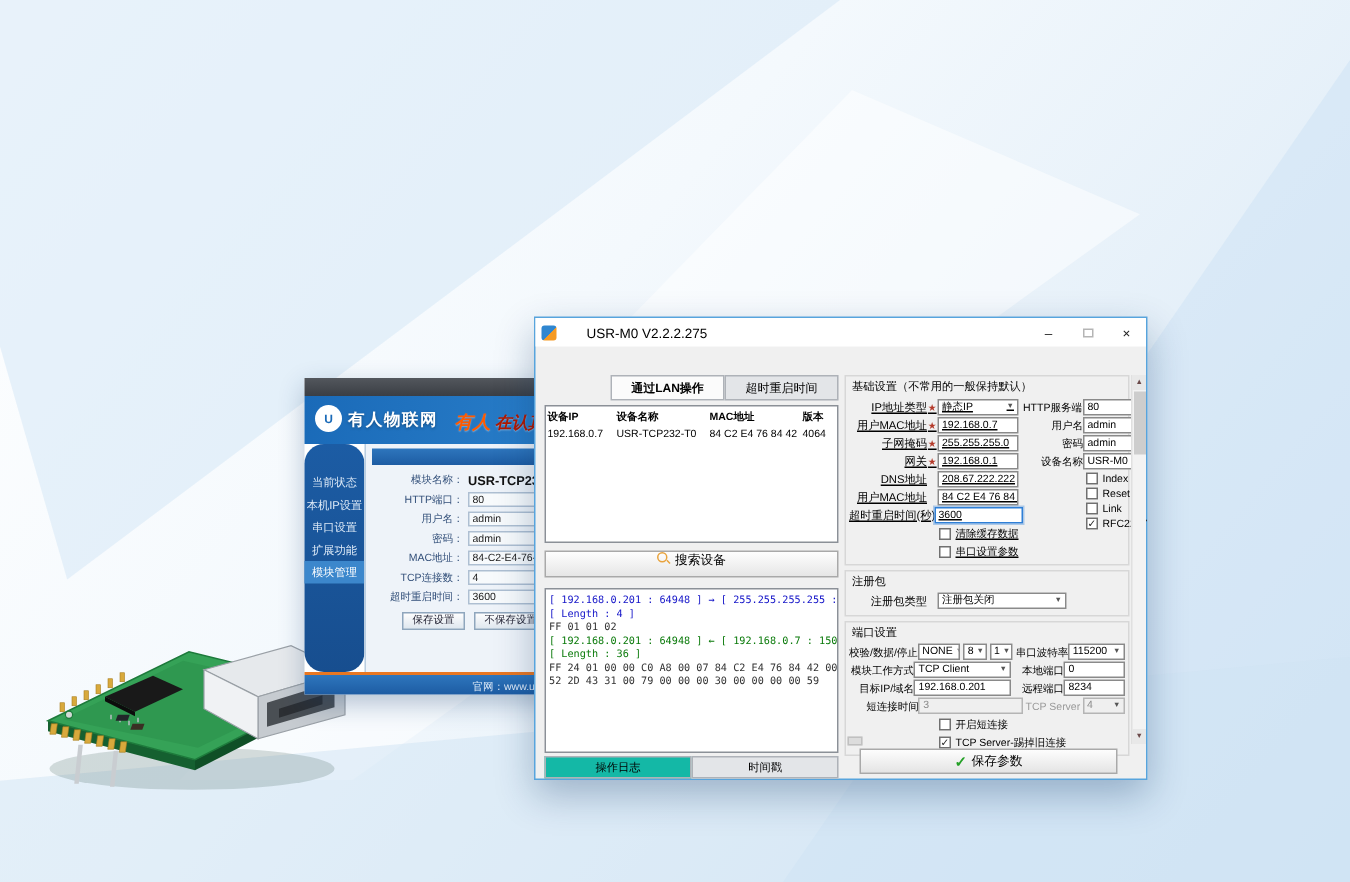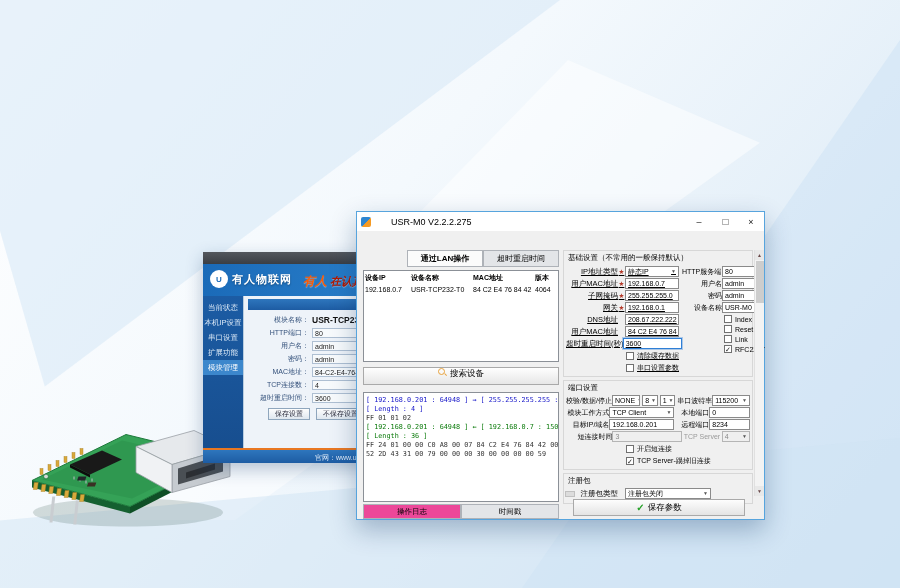--- a/index.html
+++ b/index.html
@@ -38,21 +38,21 @@
   .logo-wrap { position:absolute; left:7px; top:6px; display:flex; align-items:center; gap:4px; }
   .logo-mark { width:18px; height:18px; border-radius:50%; background:#fff;
     display:flex; align-items:center; justify-content:center;
     color:#1a6ab8; font-weight:bold; font-size:8px; }
   .logo-text { color:#fff; font-weight:bold; font-size:11px; letter-spacing:1px;
     text-shadow:0 1px 2px rgba(0,0,0,.35); }
   .slogan { position:absolute; left:100px; top:9px; font-style:italic; font-weight:bold;
     font-size:11px; color:#b01800; text-shadow:0 1px 1px rgba(255,255,255,.4); white-space:nowrap; }
   .slogan b { color:#ff5a00; font-size:12px; }
   .web-body { display:flex; height:152px; }
-  .web-nav { width:40px; background:linear-gradient(#1c5ca4,#174e8f); padding-top:4px; }
+  .web-nav { width:40px; background:linear-gradient(#1c5ca4,#174e8f); padding-top:18px;border-radius:13px; }
   .nav-item { height:15px; line-height:15px; color:#dce9f7; text-align:center;
     font-size:7.5px; cursor:pointer; }
   .nav-item.active { background:#3c87cc; color:#fff; }
   .web-form { flex:1; background:#eef3f9; border-left:1px solid #b9cde0;
     padding:3px 4px; position:relative; }
   .form-head { height:11px; background:linear-gradient(#2e76bd,#1d5ca3); color:#fff;
     text-align:center; line-height:11px; font-size:7.5px; margin-bottom:3px; }
   .wrow { display:flex; align-items:center; height:13px; }
   .wlab { width:64px; text-align:right; color:#33507a; padding-right:3px; white-space:nowrap; }
   .wval-strong { font-weight:bold; color:#111; font-size:8.5px; }
@@ -109,21 +109,21 @@
     border:1.4px solid #e8a33d; border-radius:50%; }
   .mag::after { content:""; position:absolute; left:5.5px; top:5.5px; width:3px; height:1.4px;
     background:#e8a33d; transform:rotate(45deg); }
   .logbox { margin-top:7px; height:110px; border:1px solid #8b9097; background:#fff;
     padding:3px 2px; font-family:"DejaVu Sans Mono", monospace; font-size:6.8px;
     line-height:9px; overflow:hidden; white-space:nowrap; }
   .l-blue { color:#1414c8; } .l-green { color:#0a7a0a; } .l-hex { color:#333; }
   .logtabs { display:flex; margin-top:2px; }
   .ltab { flex:1; height:15px; line-height:14px; text-align:center; font-size:7.5px;
     border:1px solid #aeb2b8; background:#e3e5e8; cursor:pointer; }
-  .ltab.active { background:#ec4899; }
+  .ltab.active { background:#14b8a6; }
 
   
   .rcol { position:absolute; left:206px; top:38px; width:190px; }
   .grp { border:1px solid #d7d7d7; padding:2px 2px 3px; margin-bottom:3px; background:#f0f0f0; }
   .gtitle { font-size:7.5px; margin:0 0 2px 2px; white-space:nowrap; }
   .frow { display:flex; align-items:center; margin:1px 0; }
   .lab { width:52px; text-align:right; font-size:7.5px; white-space:nowrap; }
   .star { width:7px; text-align:center; color:#b43a2a; font-size:6.5px; }
   .nostar { width:7px; }
   .in { height:11px; border:1px solid #8a8a8a; background:#fff; font-size:7px;
@@ -442,20 +442,32 @@
               <span class="cb">
                 <span>✓</span>
               </span>
               <span>RFC2217</span>
             </div>
         </div>
       </div>
     </div>
 
     <div class="grp">
+      <div class="gtitle">注册包</div>
+      <div class="frow">
+        <span class="lab">注册包类型</span>
+          <span class="nostar"></span>
+        <span class="in sel w86">
+            <span>注册包关闭</span>
+            <span class="arr">▼</span>
+          </span>
+      </div>
+    </div>
+
+    <div class="grp">
       <div class="gtitle">端口设置</div>
       <div class="frow prow">
         <span class="lab">校验/数据/停止</span>
         <span class="in sel w34">
             <span>NONE</span>
             <span class="arr">▼</span>
           </span>
           <span class="gap"></span>
         <span class="in sel w18">
             <span>8</span>
@@ -500,32 +512,20 @@
           <span class="cb"></span>
           <span>开启短连接</span>
         </div>
       <div class="cbrow">
           <span class="cb">
             <span>✓</span>
           </span>
           <span>TCP Server-踢掉旧连接</span>
         </div>
     </div>
-
-    <div class="grp">
-      <div class="gtitle">注册包</div>
-      <div class="frow">
-        <span class="lab">注册包类型</span>
-          <span class="nostar"></span>
-        <span class="in sel w86">
-            <span>注册包关闭</span>
-            <span class="arr">▼</span>
-          </span>
-      </div>
-    </div>
   </div>
 
   <div class="vsb">
     <div class="sa">▲</div>
     <div class="thumb"></div>
     <div class="sa bottom">▼</div>
   </div>
   <div class="hsb"></div>
 
   <div class="savebtn">

